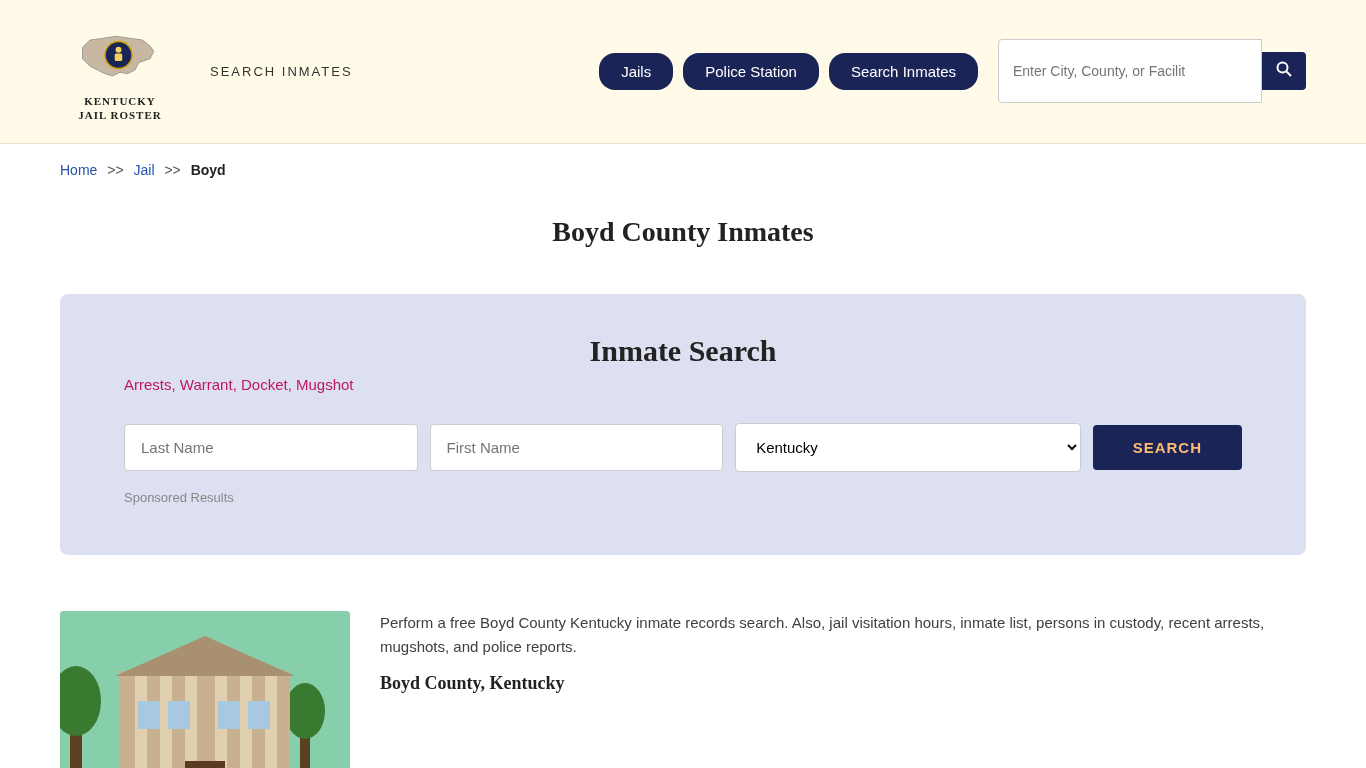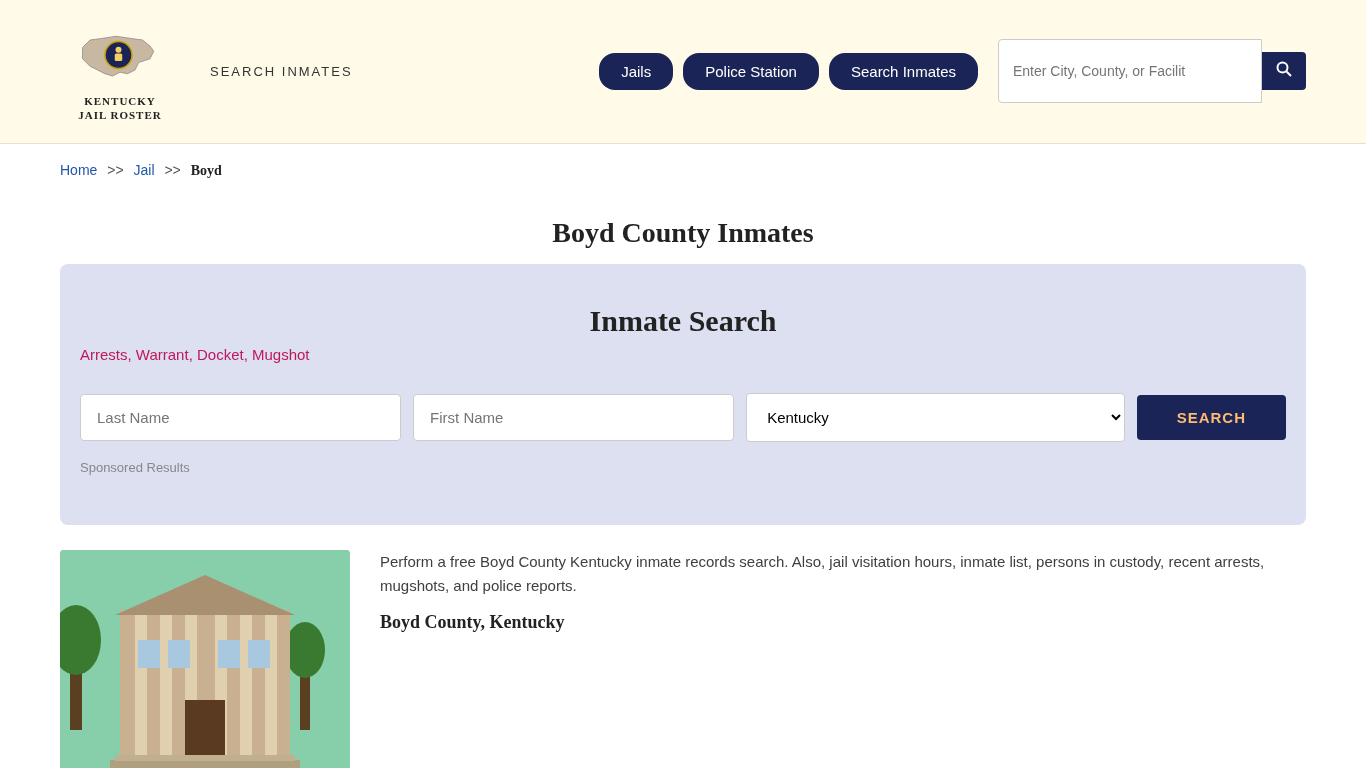--- a/index.html
+++ b/index.html
@@ -87,40 +87,40 @@
       font-family: Arial, sans-serif;
       font-size: 14px;
       color: #555;
       background: #fff;
     }
     .breadcrumb a {
       color: #2255aa;
       text-decoration: none;
     }
     .breadcrumb .sep { margin: 0 6px; color: #555; }
-    .breadcrumb .current { font-weight: bold; color: #222; font-family: Liberation Serif, serif; }
+    .breadcrumb .current { font-weight: bold; color: #222; }
 
     
     .page-title-wrap {
       text-align: center;
       padding: 20px 60px 10px;
     }
     .page-title {
       font-size: 28px;
       font-weight: bold;
       color: #222;
       font-family: Georgia, serif;
     }
 
     
     .search-section {
       background: #dde0f0;
       border-radius: 8px;
-      margin: 5px 60px;
-      padding: 40px 20px 50px;
+      margin: 36px 60px;
+      padding: 40px 64px 50px;
     }
     .search-section-title {
       text-align: center;
       font-size: 30px;
       font-family: Georgia, serif;
       color: #222;
       margin-bottom: 8px;
     }
     .search-section-subtitle {
       text-align: left;

